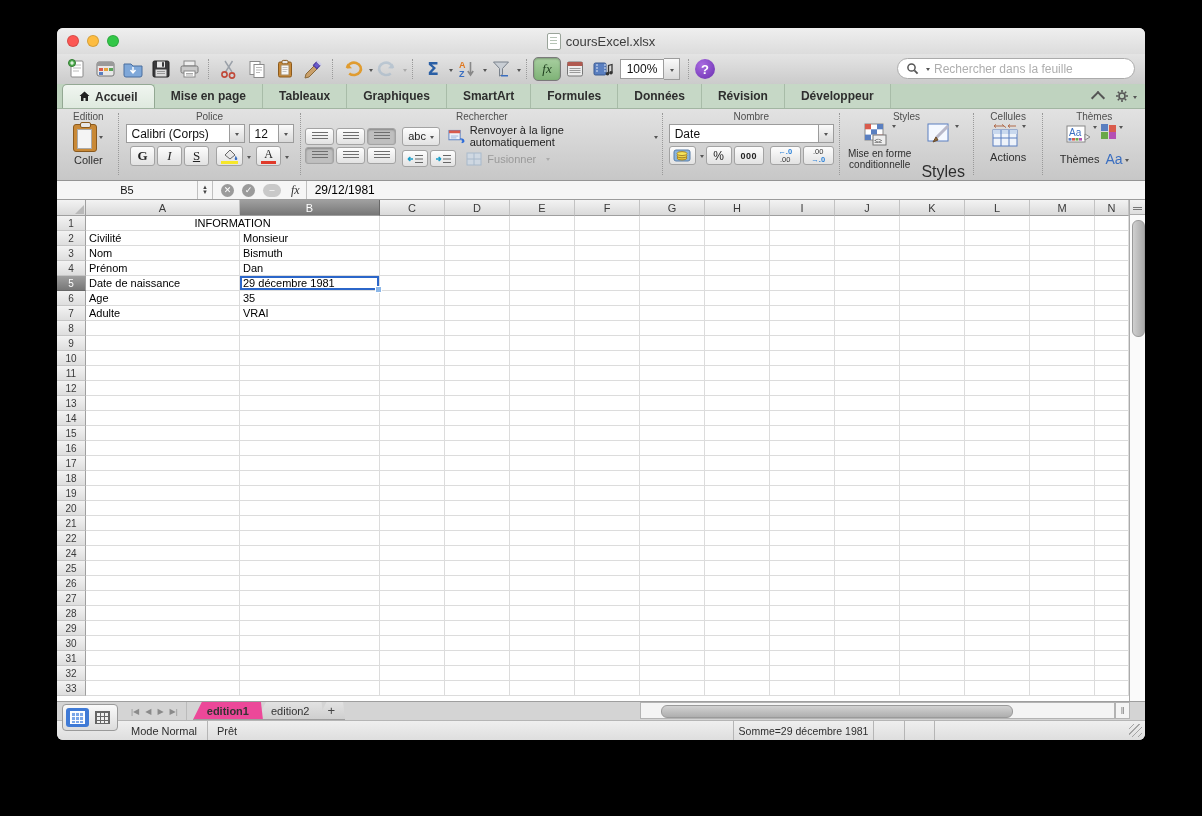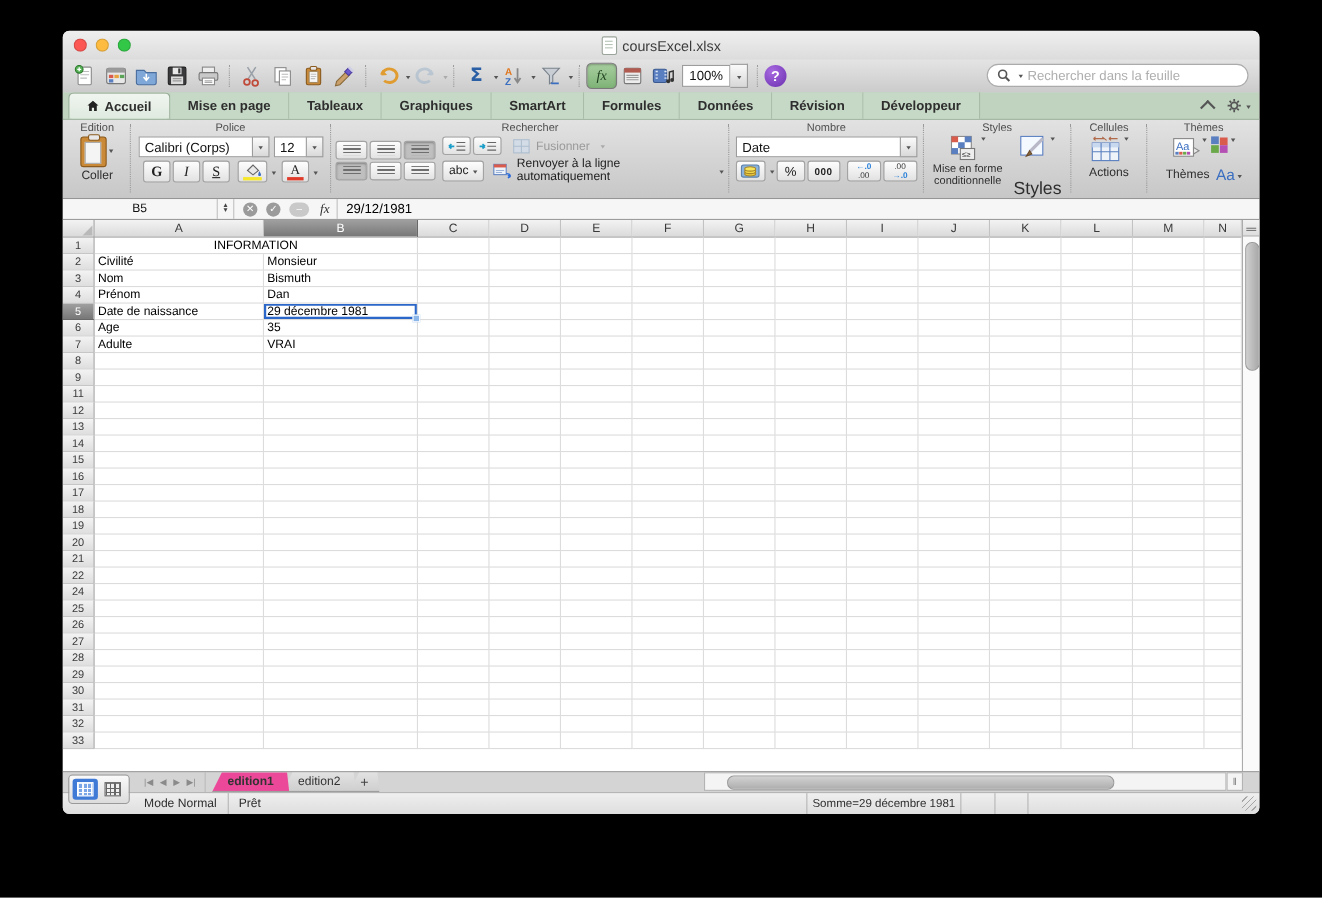--- a/index.html
+++ b/index.html
@@ -401,52 +401,52 @@
             <div class="rbtn" style="width:29px;height:17px">
                 <span class="lines"></span>
               </div>
             <div class="rbtn" style="width:29px;height:17px">
                 <span class="lines"></span>
               </div>
           </div>
         </div>
         <div style="display:flex;flex-direction:column;gap:2px;margin-left:6px">
           <div style="display:flex;align-items:center">
+            <div class="rbtn" style="width:40px;height:19px;font-size:11px;color:#222;gap:2px">
+              <span>abc</span>
+                <span class="dd sm"></span>
+            </div>
+            <svg width="18" height="15" viewBox="0 0 18 15" style="margin-left:8px">
+                <rect x="1" y="1" width="12" height="10" fill="#eef3fa" stroke="#5a7fc0"></rect>
+                <rect x="1" y="1" width="12" height="3" fill="#d95b4c"></rect>
+                <path d="M3 7h8M3 9h6" stroke="#9ab2d8"></path>
+                <path d="M13 10c3 0 4 1 4 3M17 13l-2.4-1.2M17 13l-2.4 1.2" stroke="#2a6ad9" stroke-width="1.4" fill="none"></path>
+              </svg>
+            <span style="font-size:11px;color:#222;margin-left:5px">Renvoyer à la ligne automatiquement</span>
+            <span class="dd sm" style="margin-left:14px"></span>
+          </div>
+          <div style="display:flex;align-items:center">
             <div class="rbtn" style="width:26px;height:17px">
                 <svg width="17" height="10" viewBox="0 0 17 10">
                   <path d="M6 5H1M1 5l2.4-2M1 5l2.4 2" stroke="#1a9ec9" stroke-width="1.5" fill="none"></path>
                   <path d="M8 1.5h8M8 5h8M8 8.5h8" stroke="#666"></path>
                 </svg>
               </div>
             <div class="rbtn" style="width:26px;height:17px;margin-left:2px">
                 <svg width="17" height="10" viewBox="0 0 17 10">
                   <path d="M1 5h5M6 5L3.6 3M6 5L3.6 7" stroke="#1a9ec9" stroke-width="1.5" fill="none"></path>
                   <path d="M8 1.5h8M8 5h8M8 8.5h8" stroke="#666"></path>
                 </svg>
               </div>
             <svg width="16" height="14" viewBox="0 0 16 14" style="margin-left:10px;opacity:.55">
                 <rect x="1" y="1" width="14" height="12" fill="#cfe0f2" stroke="#8aa8c8"></rect>
                 <path d="M8 1v12M1 7h14" stroke="#8aa8c8"></path>
               </svg>
             <span style="font-size:11px;color:#9a9a9a;margin-left:5px">Fusionner</span>
             <span class="dd sm" style="border-top-color:#aaa;margin-left:10px"></span>
-          </div>
-          <div style="display:flex;align-items:center">
-            <div class="rbtn" style="width:40px;height:19px;font-size:11px;color:#222;gap:2px">
-              <span>abc</span>
-                <span class="dd sm"></span>
-            </div>
-            <svg width="18" height="15" viewBox="0 0 18 15" style="margin-left:8px">
-                <rect x="1" y="1" width="12" height="10" fill="#eef3fa" stroke="#5a7fc0"></rect>
-                <rect x="1" y="1" width="12" height="3" fill="#d95b4c"></rect>
-                <path d="M3 7h8M3 9h6" stroke="#9ab2d8"></path>
-                <path d="M13 10c3 0 4 1 4 3M17 13l-2.4-1.2M17 13l-2.4 1.2" stroke="#2a6ad9" stroke-width="1.4" fill="none"></path>
-              </svg>
-            <span style="font-size:11px;color:#222;margin-left:5px">Renvoyer à la ligne automatiquement</span>
-            <span class="dd sm" style="margin-left:14px"></span>
           </div>
         </div>
       </div>
     </div>
 
     <div class="rgsep"></div>
 
     <div class="rgroup" style="width:172px">
       <div class="rgl">Nombre</div>
       <div style="display:flex;margin-top:1px">
@@ -742,20 +742,37 @@
           <div class="cell" style="width: 65px; flex: 0 0 65px;"></div>
           <div class="cell" style="width: 65px; flex: 0 0 65px;"></div>
           <div class="cell" style="width: 65px; flex: 0 0 65px;"></div>
           <div class="cell" style="width: 65px; flex: 0 0 65px;"></div>
           <div class="cell" style="width: 65px; flex: 0 0 65px;"></div>
           <div class="cell" style="width: 65px; flex: 0 0 65px;"></div>
           <div class="cell" style="width: 65px; flex: 0 0 65px;"></div>
           <div class="cell" style="width: 34px; flex: 0 0 34px;"></div>
         </div>
         <div class="grow">
+          <div class="rowhdr">10</div>
+          <div class="cell" style="width: 154px; flex: 0 0 154px;"></div>
+          <div class="cell" style="width: 140px; flex: 0 0 140px;"></div>
+          <div class="cell" style="width: 65px; flex: 0 0 65px;"></div>
+          <div class="cell" style="width: 65px; flex: 0 0 65px;"></div>
+          <div class="cell" style="width: 65px; flex: 0 0 65px;"></div>
+          <div class="cell" style="width: 65px; flex: 0 0 65px;"></div>
+          <div class="cell" style="width: 65px; flex: 0 0 65px;"></div>
+          <div class="cell" style="width: 65px; flex: 0 0 65px;"></div>
+          <div class="cell" style="width: 65px; flex: 0 0 65px;"></div>
+          <div class="cell" style="width: 65px; flex: 0 0 65px;"></div>
+          <div class="cell" style="width: 65px; flex: 0 0 65px;"></div>
+          <div class="cell" style="width: 65px; flex: 0 0 65px;"></div>
+          <div class="cell" style="width: 65px; flex: 0 0 65px;"></div>
+          <div class="cell" style="width: 34px; flex: 0 0 34px;"></div>
+        </div>
+        <div class="grow">
           <div class="rowhdr">11</div>
           <div class="cell" style="width: 154px; flex: 0 0 154px;"></div>
           <div class="cell" style="width: 140px; flex: 0 0 140px;"></div>
           <div class="cell" style="width: 65px; flex: 0 0 65px;"></div>
           <div class="cell" style="width: 65px; flex: 0 0 65px;"></div>
           <div class="cell" style="width: 65px; flex: 0 0 65px;"></div>
           <div class="cell" style="width: 65px; flex: 0 0 65px;"></div>
           <div class="cell" style="width: 65px; flex: 0 0 65px;"></div>
           <div class="cell" style="width: 65px; flex: 0 0 65px;"></div>
           <div class="cell" style="width: 65px; flex: 0 0 65px;"></div>

